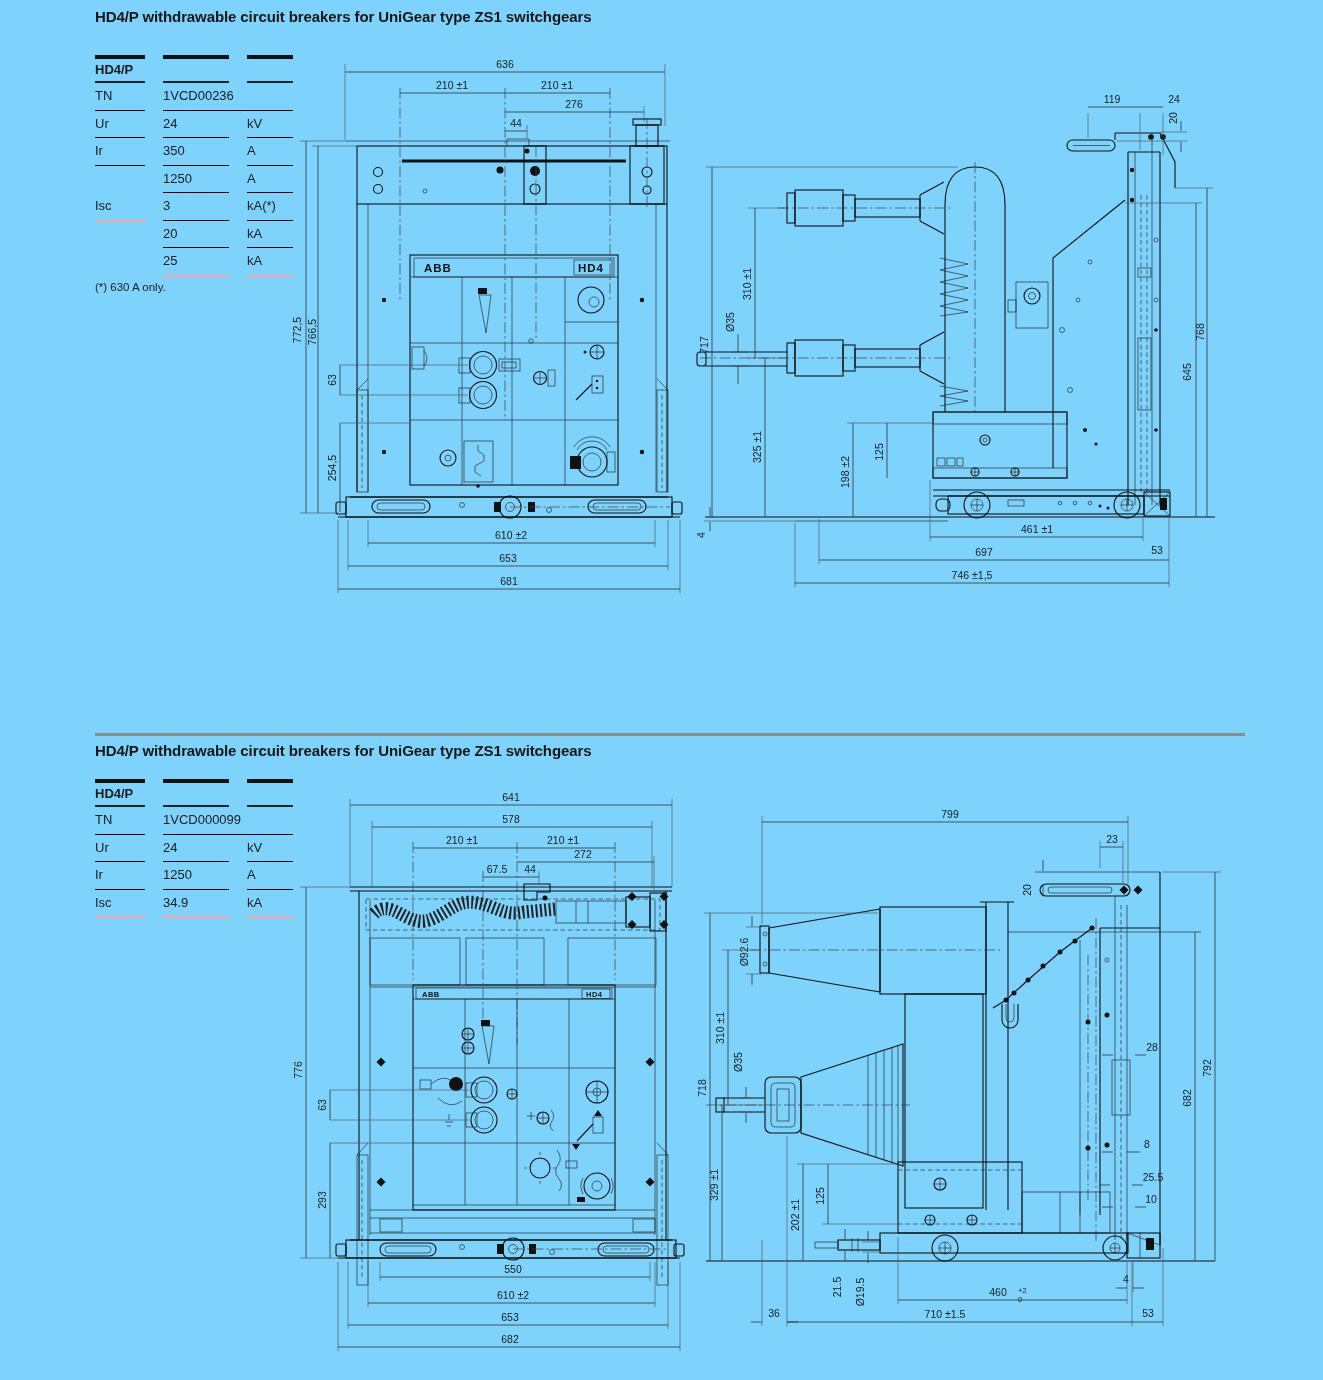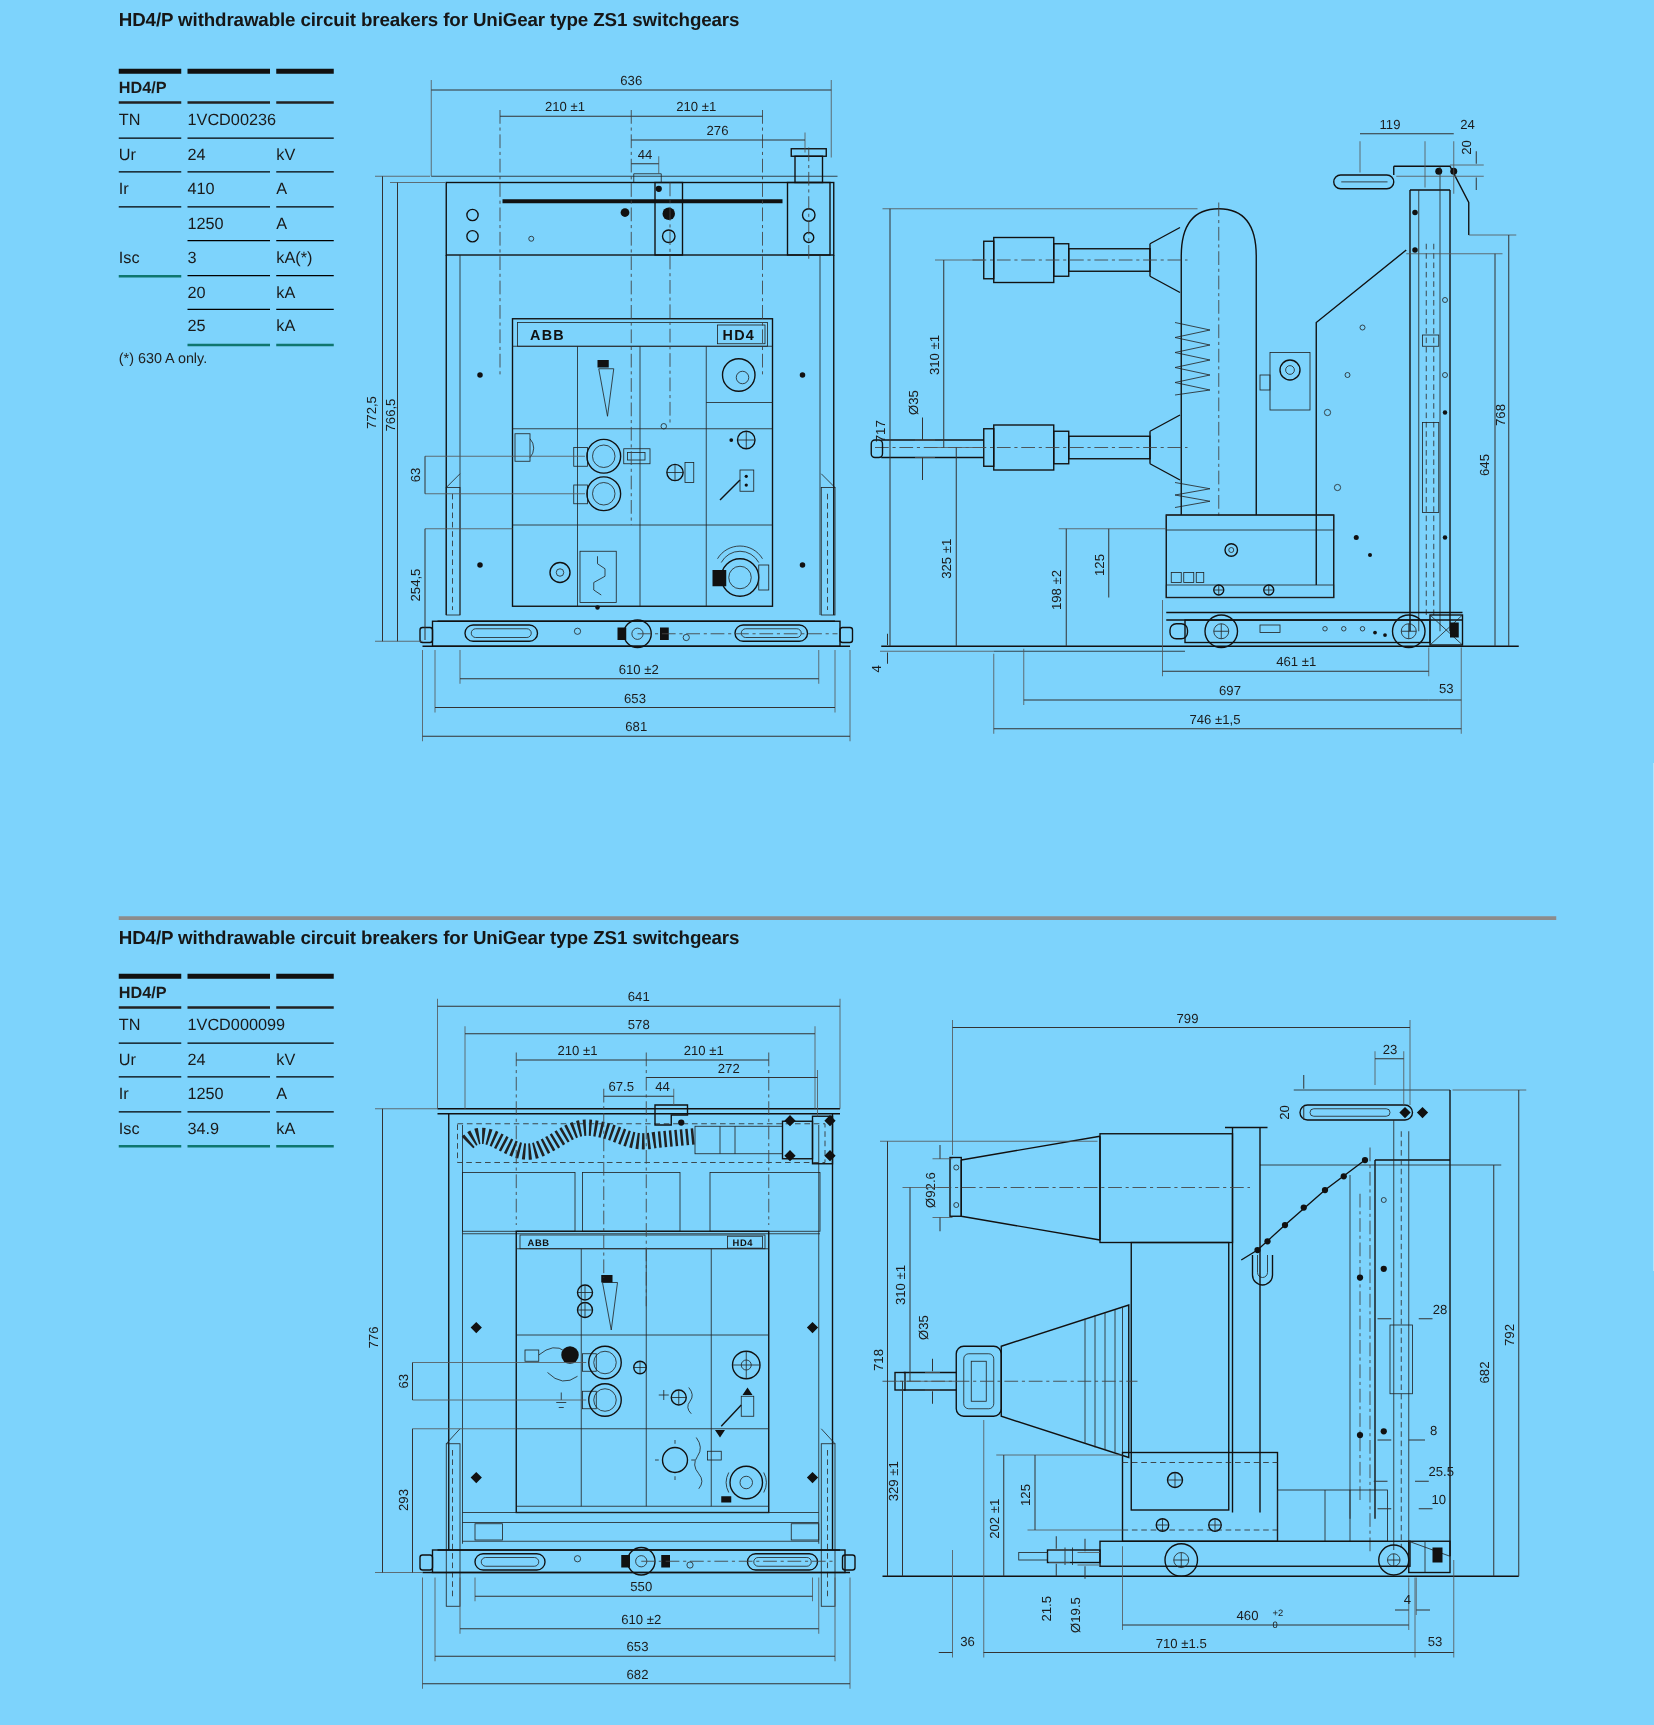--- a/index.html
+++ b/index.html
@@ -1,25 +1,25 @@
 <!DOCTYPE html>
 <html><head>
 <meta charset="utf-8">
 <style>
   html,body{margin:0;padding:0;background:#fff}
   .page{position:relative;width:1323px;height:1380px;background:#7dd3fc;font-family:"Liberation Sans",sans-serif;overflow:hidden}
   .title{position:absolute;left:95px;width:760px;font-size:15px;font-weight:bold;color:#161616;letter-spacing:-0.1px}
   .sep{position:absolute;left:95px;top:733px;width:1150px;height:3px;background:#8c8c8c}
-  .spec{position:absolute;left:95px;display:grid;grid-template-columns:50px 66px 46px;column-gap:5px;font-size:13px;color:#1a1a1a}
+  .spec{position:absolute;left:95px;display:grid;grid-template-columns:50px 66px 46px;column-gap:18px;font-size:13px;color:#1a1a1a}
   .c{height:26.5px;line-height:26px;border-bottom:1px solid #000000;white-space:nowrap}
   .th{border-top:4px solid #111;border-bottom:2px solid #222;font-weight:bold;height:22px;line-height:21px}
   .rs2{grid-row:span 2;display:flex;align-items:center}
   .rs3{grid-row:span 3;display:flex;align-items:center}
   .sp2{grid-column:span 2}
-  .last{border-bottom:2px solid #0f766e}
+  .last{border-bottom:2px solid #fca5a5}
   .note{position:absolute;left:95px;font-size:11.5px;color:#222}
   svg{position:absolute;left:0;top:0}
   svg *{vector-effect:none}
   path,rect,circle,line,ellipse{fill:none}
   .k{stroke:#111;stroke-width:1.1}
   .k2{stroke:#222;stroke-width:0.65}
   .kb{stroke:#111;stroke-width:3.2}
   .dim{stroke:#333;stroke-width:0.8;marker-start:url(#ar);marker-end:url(#ar)}
   .de{stroke:#333;stroke-width:0.8;marker-end:url(#ar)}
   .ext{stroke:#555;stroke-width:0.65}
@@ -44,21 +44,21 @@
   <div class="spec" style="top:55px">
     <div class="c th">HD4/P</div>
       <div class="c th"></div>
       <div class="c th"></div>
     <div class="c">TN</div>
       <div class="c sp2">1VCD00236</div>
     <div class="c">Ur</div>
       <div class="c">24</div>
       <div class="c">kV</div>
     <div class="c rs2">Ir</div>
-      <div class="c">410</div>
+      <div class="c">350</div>
       <div class="c">A</div>
     <div class="c">1250</div>
       <div class="c">A</div>
     <div class="c rs3 last">Isc</div>
       <div class="c">3</div>
       <div class="c">kA(*)</div>
     <div class="c">20</div>
       <div class="c">kA</div>
     <div class="c last">25</div>
       <div class="c last">kA</div>

